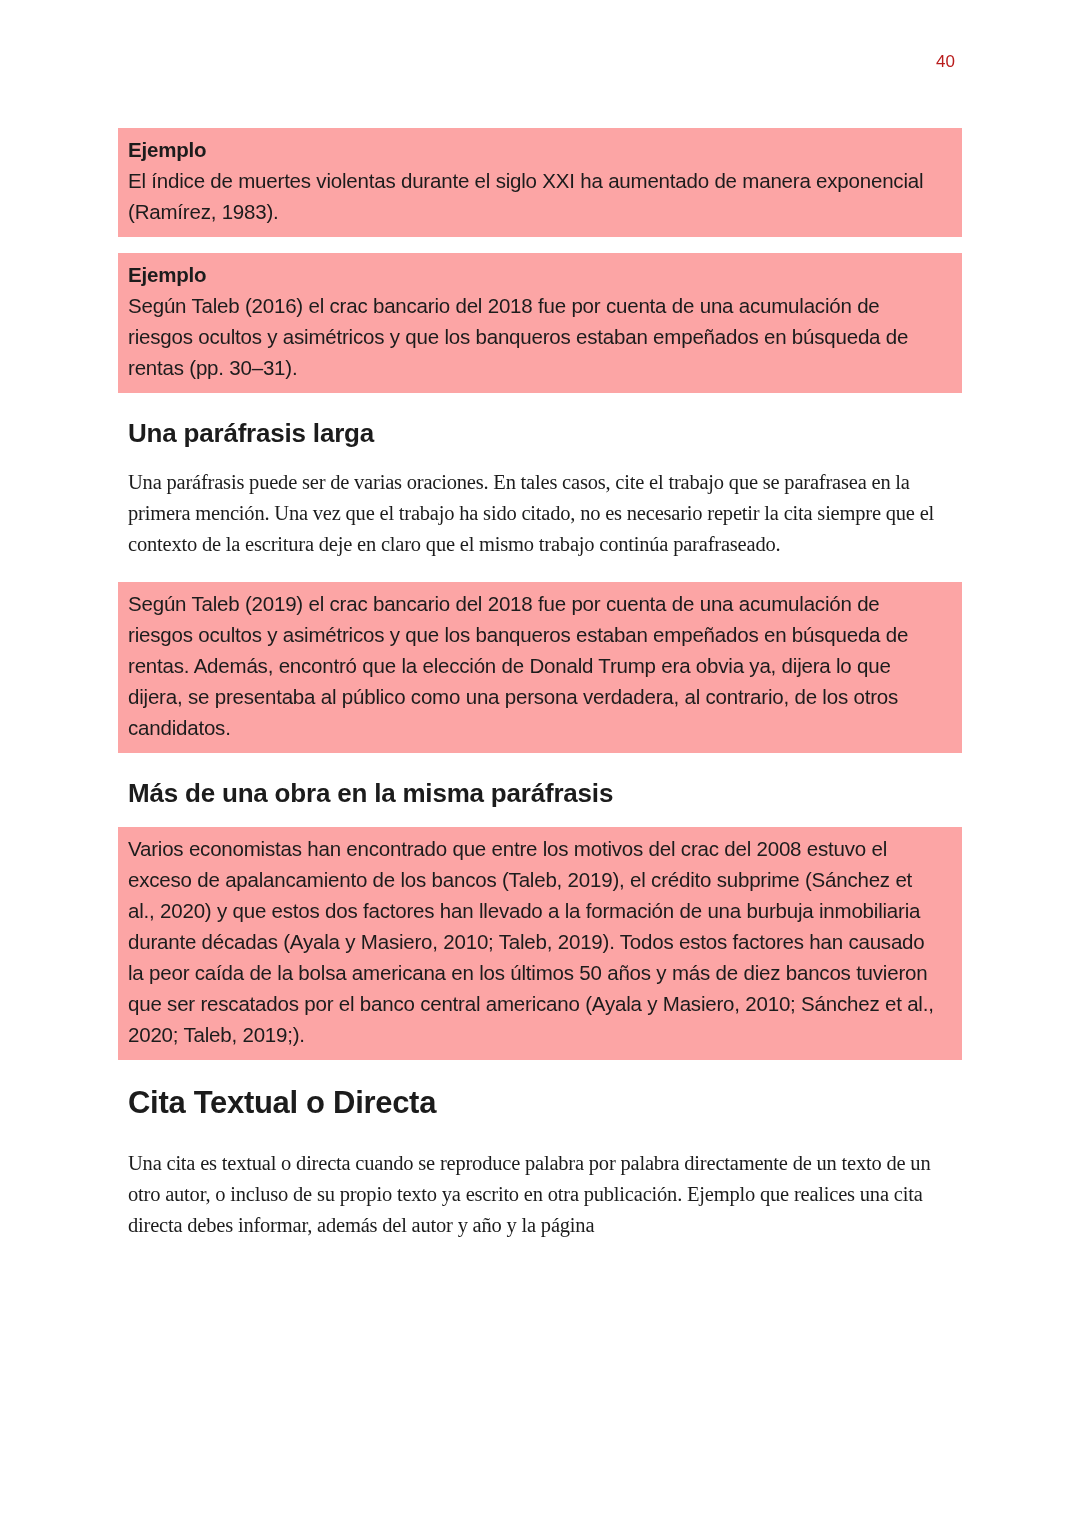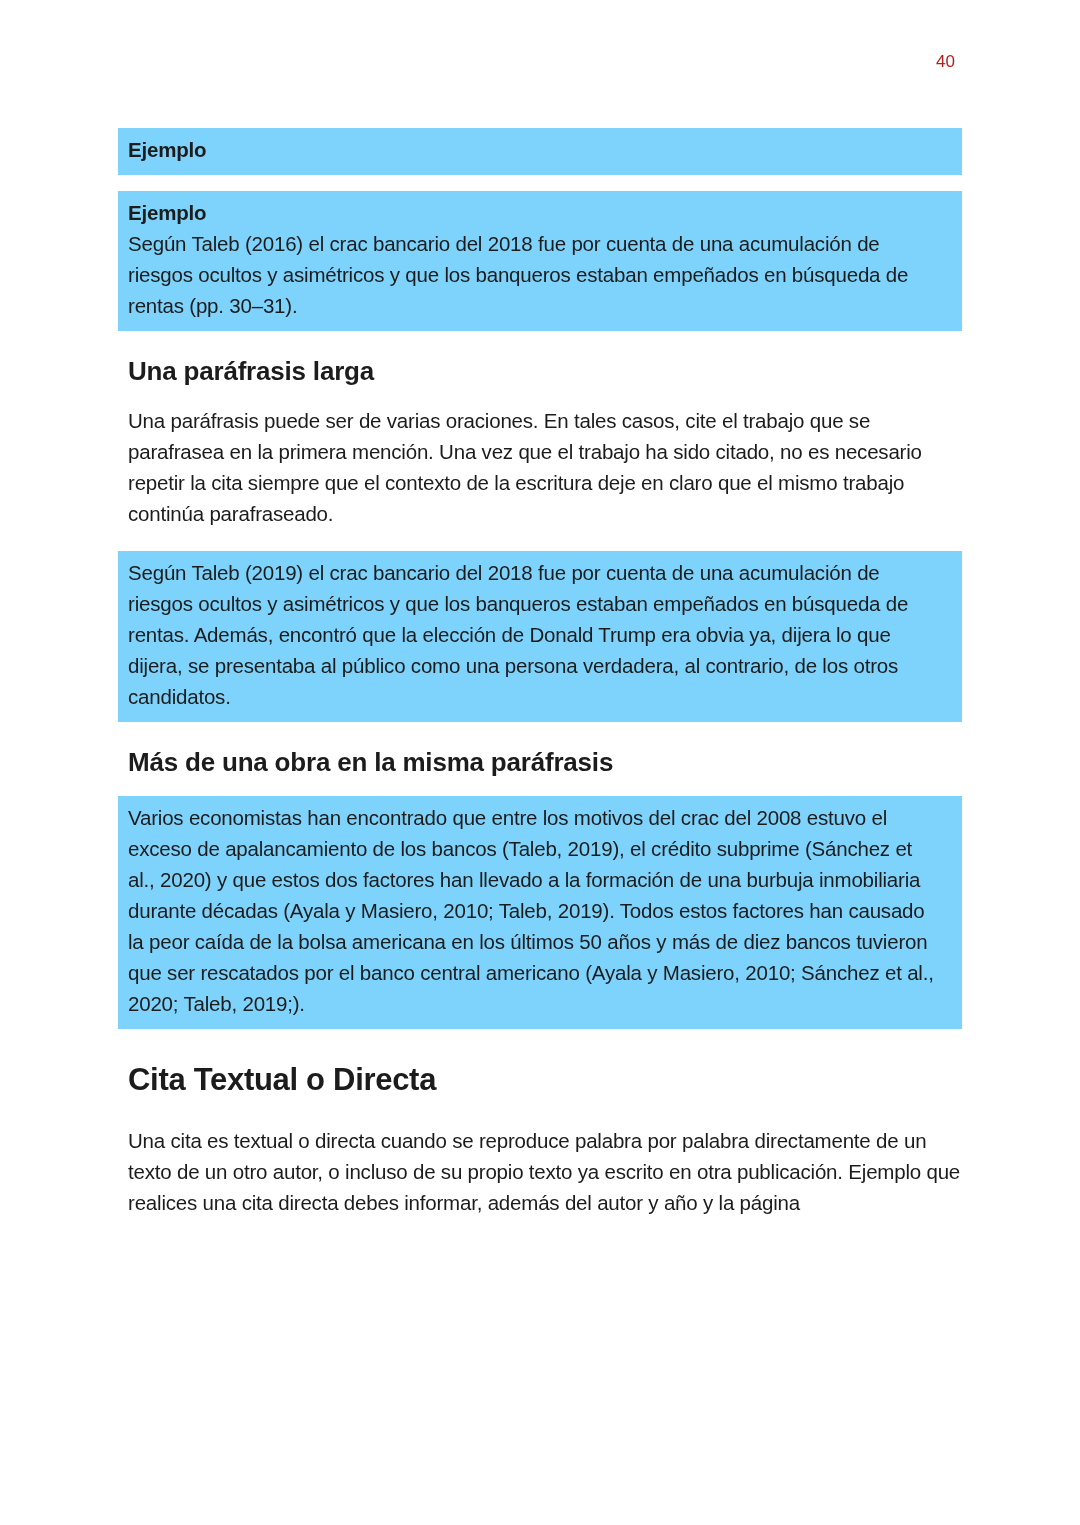--- a/index.html
+++ b/index.html
@@ -25,21 +25,21 @@
     font-size: 17px;
     color: #b91c1c;
   }
 
   .content {
     padding: 128px 118px 60px 118px;
     width: 1080px;
   }
 
   .box {
-    background: #7dd3fc;
+    background: #fca5a5;
     padding: 6px 20px 10px 10px;
     margin-bottom: 16px;
   }
 
   .box-title {
     font-weight: 700;
     font-size: 20.5px;
     line-height: 31px;
     letter-spacing: -0.2px;
   }
@@ -55,43 +55,45 @@
     font-weight: 700;
     font-size: 26px;
     line-height: 28px;
     letter-spacing: -0.2px;
     margin: 26px 0 20px 10px;
   }
 
   .paragraph {
     margin: 8px 0 22px 10px;
     max-width: 836px;
+    font-family: Liberation Serif, serif;
   }
 
   .box .box-text {
     max-width: 830px;
   }
 
   .big-heading {
     font-weight: 700;
     font-size: 31px;
     line-height: 38px;
     letter-spacing: -0.3px;
-    margin: 32px 0 26px 10px;
+    margin: 24px 0 26px 10px;
   }
 </style>
 </head>
 <body>
 
 <div class="page-number">40</div>
 
 <main class="content">
 
   <section class="box">
     <p class="box-title">Ejemplo</p>
+    <p class="box-text">El índice de muertes violentas durante el siglo XXI ha aumentado de manera exponencial (Ramírez, 1983).</p>
   </section>
 
   <section class="box">
     <p class="box-title">Ejemplo</p>
     <p class="box-text">Según Taleb (2016) el crac bancario del 2018 fue por cuenta de una acumulación de riesgos ocultos y asimétricos y que los banqueros estaban empeñados en búsqueda de rentas (pp. 30–31).</p>
   </section>
 
   <h3 class="subheading">Una paráfrasis larga</h3>
 
   <p class="paragraph">Una paráfrasis puede ser de varias oraciones. En tales casos, cite el trabajo que se parafrasea en la primera mención. Una vez que el trabajo ha sido citado, no es necesario repetir la cita siempre que el contexto de la escritura deje en claro que el mismo trabajo continúa parafraseado.</p>

